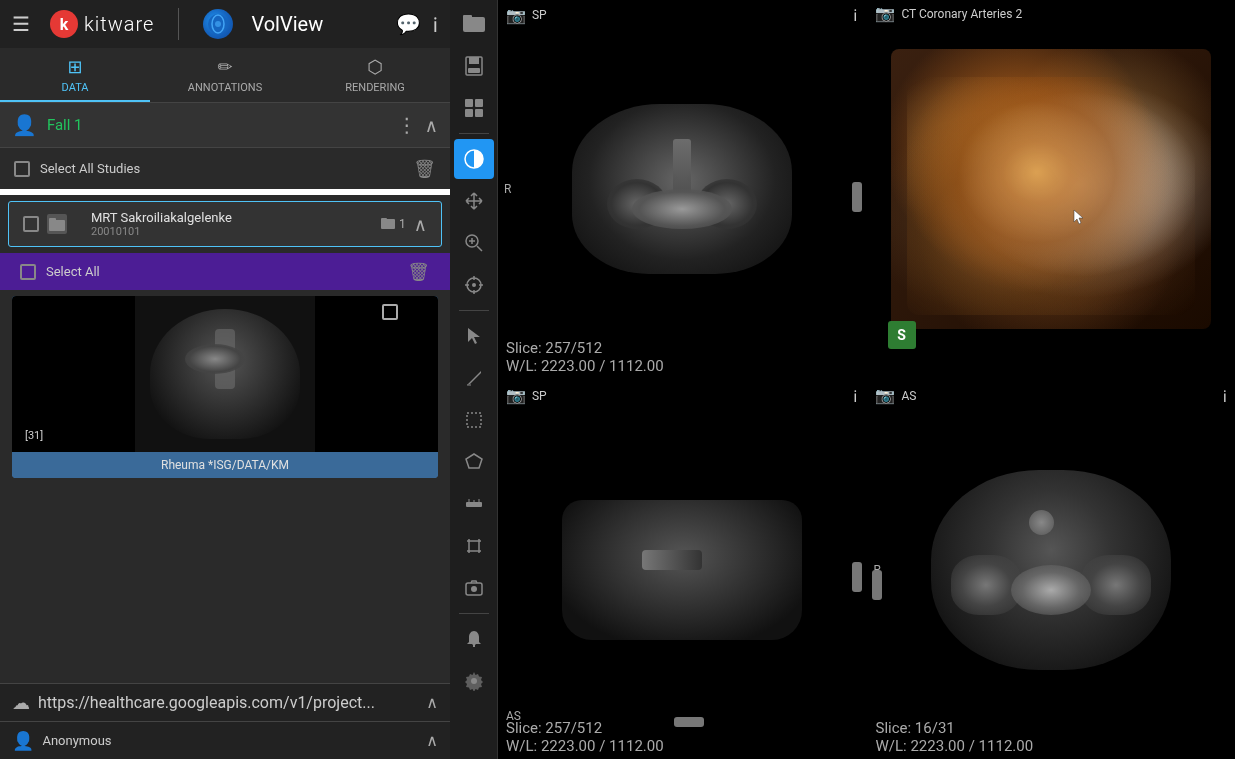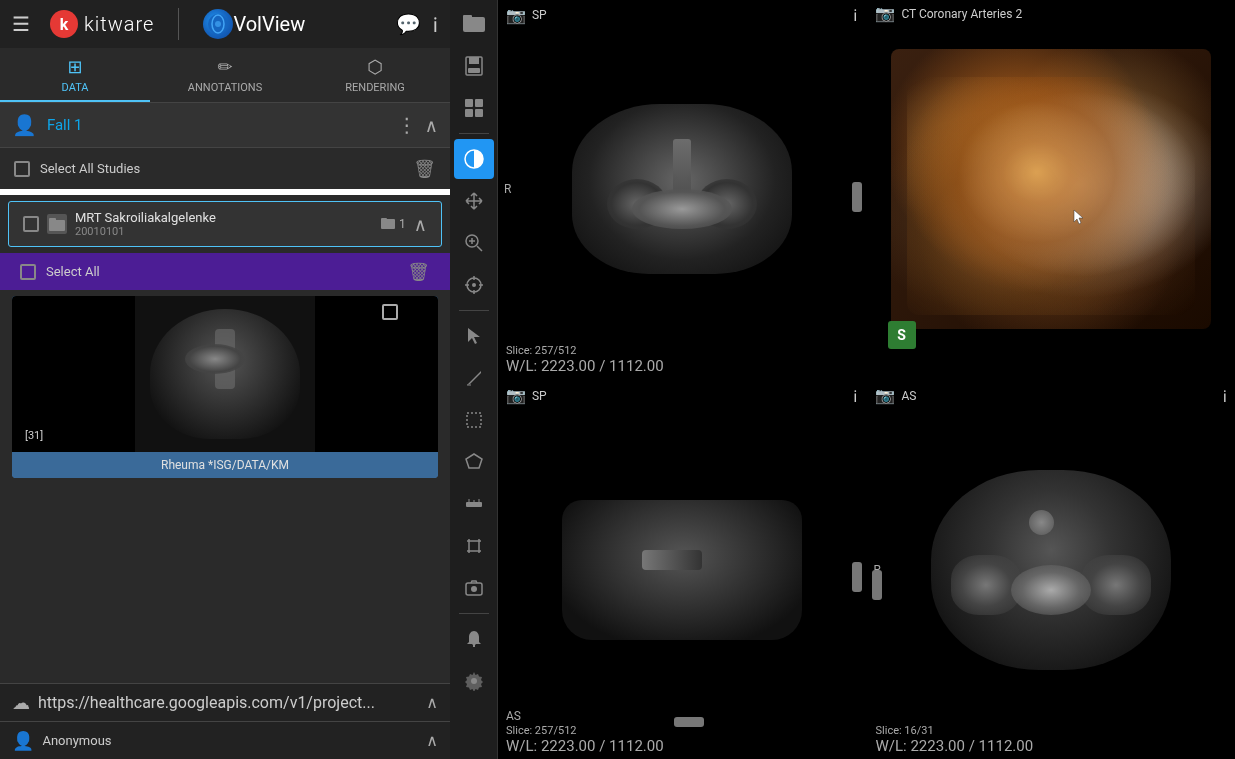--- a/index.html
+++ b/index.html
@@ -42,21 +42,21 @@
       display: flex; align-items: center; justify-content: center;
       color: white; font-weight: bold; font-size: 16px;
     }
     .kitware-text {
       color: white; font-size: 20px; font-weight: 300; letter-spacing: 1px;
     }
     .logo-divider {
       width: 1px; height: 32px; background: #555; margin: 0 12px;
     }
     .volview-logo {
-      display: flex; align-items: center; gap: 0;
+      display: flex; align-items: center; gap: 18px;
     }
     .volview-icon {
       width: 30px; height: 30px;
       background: radial-gradient(circle at 40% 40%, #2196F3, #1565C0, #0D47A1);
       border-radius: 50%;
       display: flex; align-items: center; justify-content: center;
     }
     .volview-text {
       color: white; font-size: 20px; font-weight: 400;
     }
@@ -101,21 +101,21 @@
 
     
     .patient-header {
       display: flex;
       align-items: center;
       padding: 10px 12px;
       background: #333;
       border-bottom: 1px solid #444;
     }
     .patient-icon { font-size: 20px; color: #aaa; margin-right: 10px; }
-    .patient-name { font-size: 15px; color: #0ea5e9; flex: 1; }
+    .patient-name { font-size: 15px; color: #22c55e; flex: 1; }
     .patient-menu-btn { color: #aaa; cursor: pointer; font-size: 20px; margin-right: 8px; }
     .patient-collapse-btn { color: #aaa; cursor: pointer; font-size: 18px; }
 
     
     .select-all-studies {
       display: flex;
       align-items: center;
       padding: 10px 14px;
       background: #2a2a2a;
       border-bottom: 6px solid #ffffff;
@@ -146,21 +146,21 @@
     .study-checkbox { margin-right: 8px; }
     .study-folder-icon {
       width: 20px; height: 20px;
       background: #555;
       border-radius: 2px;
       display: flex; align-items: center; justify-content: center;
       font-size: 12px;
       margin-right: 8px;
       color: #aaa;
     }
-    .study-info { flex: 1; }
+    .study-info { flex: 1; margin-left: 16px; }
     .study-name { font-size: 13px; color: #e0e0e0; }
     .study-date { font-size: 11px; color: #888; }
     .study-file-count {
       display: flex; align-items: center; gap: 4px;
       color: #aaa; font-size: 12px; margin-right: 8px;
     }
     .study-collapse-btn { color: #aaa; font-size: 18px; cursor: pointer; }
 
     
     .series-select-all {
@@ -333,21 +333,21 @@
     .viewport-info-btn {
       color: #ccc; font-size: 16px; cursor: pointer;
     }
 
     .viewport-footer {
       position: absolute;
       bottom: 0; left: 0; right: 0;
       padding: 4px 8px;
       z-index: 10;
     }
-    .viewport-slice { color: #aaa; font-size: 11px; }
+    .viewport-slice { color: #aaa; font-size: 15px; }
     .viewport-wl { color: #aaa; font-size: 15px; }
 
     
     .orient-label {
       position: absolute;
       color: #aaa;
       font-size: 12px;
       z-index: 10;
     }
     .orient-left { left: 6px; top: 50%; transform: translateY(-50%); }

